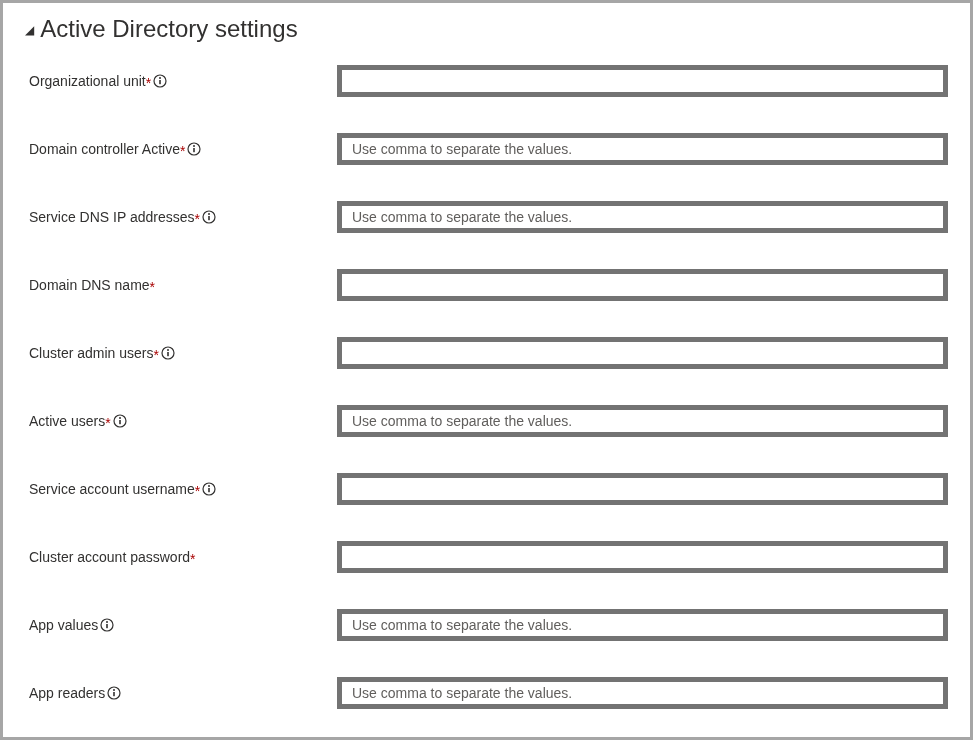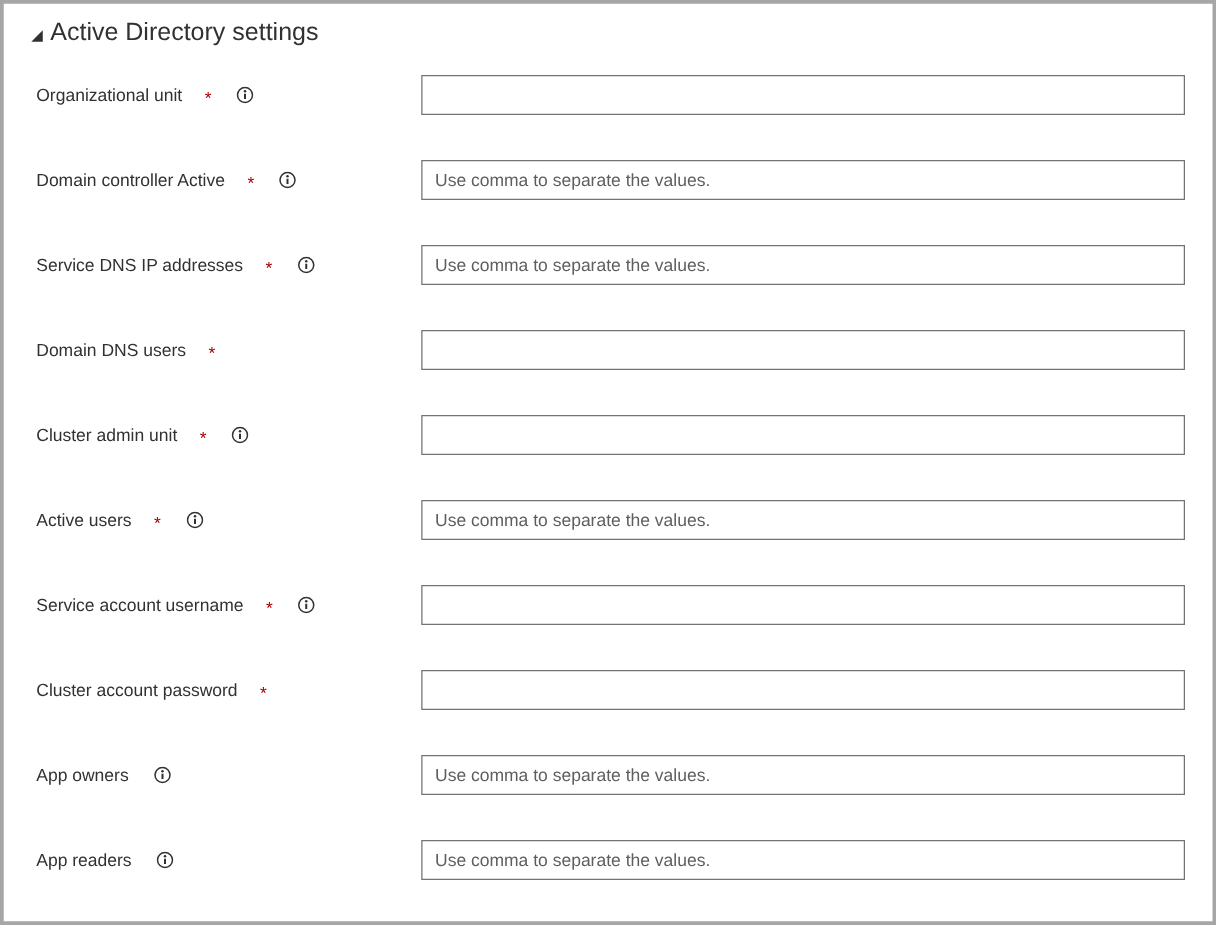--- a/index.html
+++ b/index.html
@@ -25,34 +25,34 @@
     margin-bottom: 22px;
     cursor: pointer;
   }
   .section-header .tri {
     font-size: 12px;
     color: #323130;
     line-height: 1;
     transform: translateY(1px);
   }
   .section-header .title {
-    font-size: 20px;
+    font-size: 24px;
     color: #323130;
     font-weight: 400;
   }
   .form-row {
     display: flex;
     align-items: center;
     margin-bottom: 36px;
   }
   .label-cell {
     width: 312px;
     display: flex;
     align-items: center;
-    gap: 18px;
+    gap: 0;
     font-size: 14px;
     color: #323130;
     padding-left: 4px;
   }
   .req {
     color: #a80000;
     font-size: 14px;
     line-height: 1;
     transform: translateY(2px);
   }
@@ -62,21 +62,21 @@
     margin-left: 2px;
     flex-shrink: 0;
   }
   .info-icon svg { display: block; }
   .field-cell {
     flex: 1;
   }
   .field-cell input {
     width: 100%;
     height: 32px;
-    border: 1px solid #737373;
+    border: 5px solid #737373;
     padding: 0 10px;
     font-size: 14px;
     font-family: inherit;
     color: #323130;
     outline: none;
   }
   .field-cell input::placeholder {
     color: #605e5c;
   }
 </style>
@@ -136,31 +136,31 @@
           </svg>
       </span>
     </div>
     <div class="field-cell">
       <input type="text" placeholder="Use comma to separate the values." style="">
     </div>
   </div>
 
   <div class="form-row">
     <div class="label-cell">
-      <span>Domain DNS users</span>
-      <span class="req">*</span>
-    </div>
-    <div class="field-cell">
-      <input type="text" value="" style="">
-    </div>
-  </div>
-
-  <div class="form-row">
-    <div class="label-cell">
-      <span>Cluster admin unit</span>
+      <span>Domain DNS name</span>
+      <span class="req">*</span>
+    </div>
+    <div class="field-cell">
+      <input type="text" value="" style="">
+    </div>
+  </div>
+
+  <div class="form-row">
+    <div class="label-cell">
+      <span>Cluster admin users</span>
       <span class="req">*</span>
       <span class="info-icon">
         <svg viewBox="0 0 14 14" width="14" height="14">
             <circle cx="7" cy="7" r="6" fill="none" stroke="#323130" stroke-width="1.2"></circle>
             <circle cx="7" cy="4" r="1" fill="#323130"></circle>
             <rect x="6.2" y="6" width="1.6" height="4.2" fill="#323130"></rect>
           </svg>
       </span>
     </div>
     <div class="field-cell">
@@ -207,21 +207,21 @@
       <span>Cluster account password</span>
       <span class="req">*</span>
     </div>
     <div class="field-cell">
       <input type="password" value="" style="">
     </div>
   </div>
 
   <div class="form-row">
     <div class="label-cell">
-      <span>App owners</span>
+      <span>App values</span>
       <span class="info-icon">
         <svg viewBox="0 0 14 14" width="14" height="14">
             <circle cx="7" cy="7" r="6" fill="none" stroke="#323130" stroke-width="1.2"></circle>
             <circle cx="7" cy="4" r="1" fill="#323130"></circle>
             <rect x="6.2" y="6" width="1.6" height="4.2" fill="#323130"></rect>
           </svg>
       </span>
     </div>
     <div class="field-cell">
       <input type="text" placeholder="Use comma to separate the values." style="">

